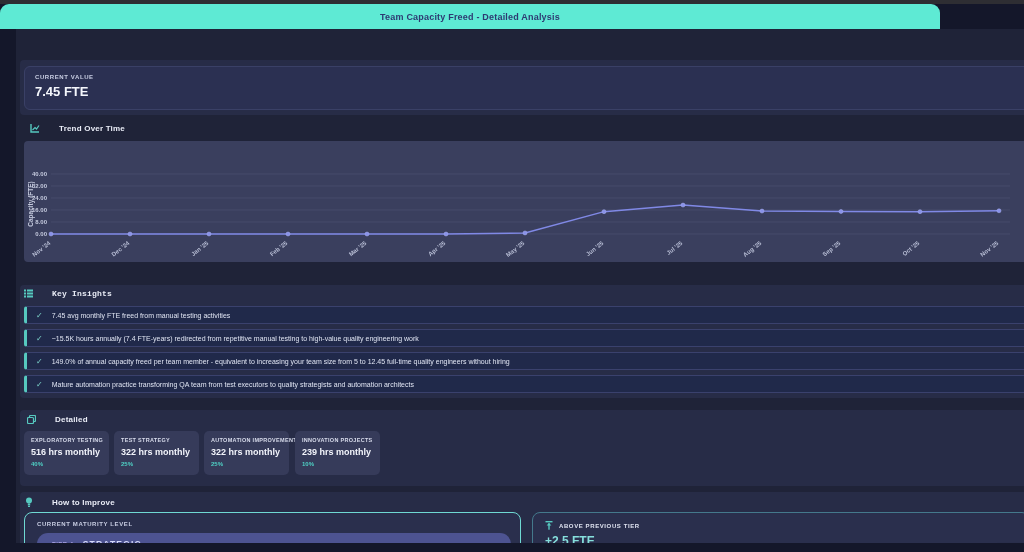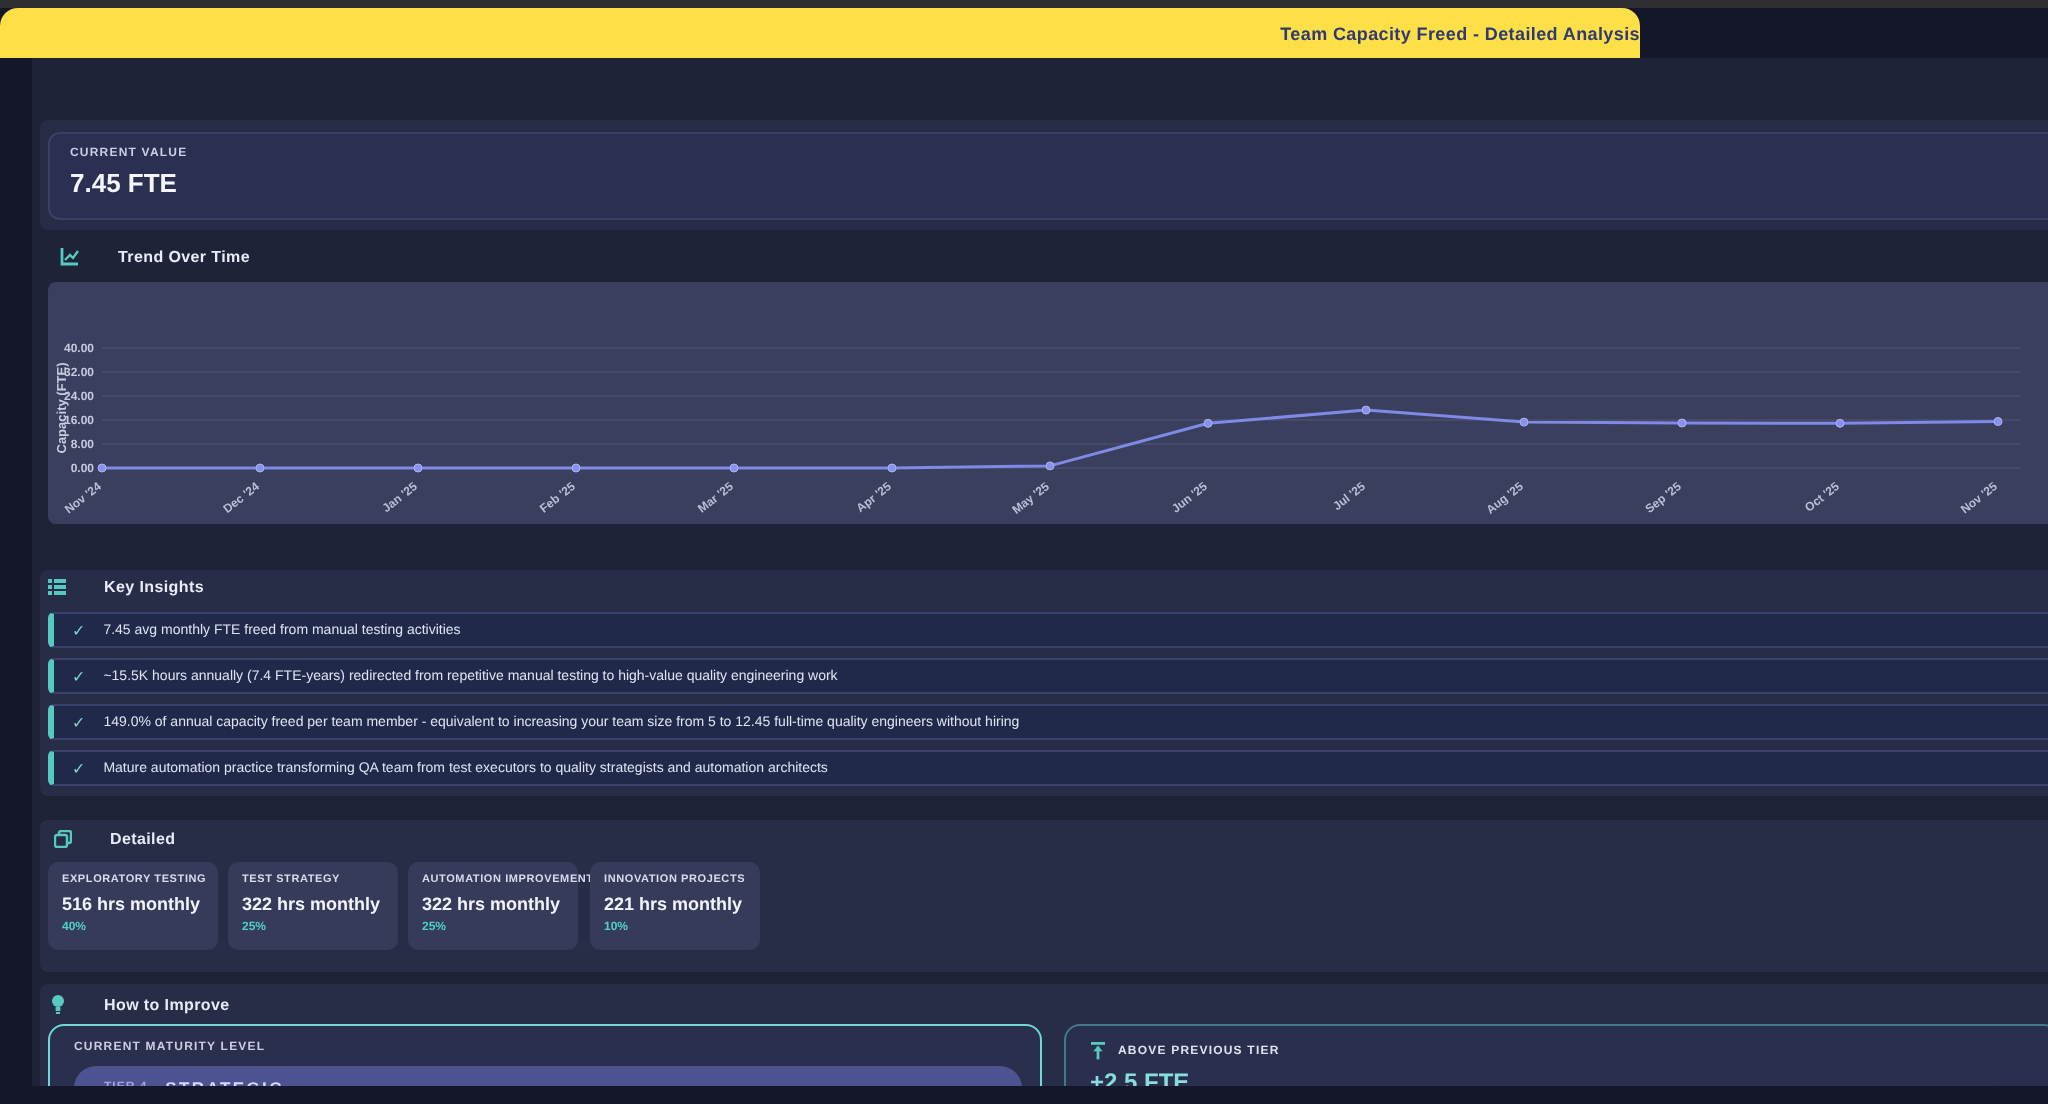--- a/index.html
+++ b/index.html
@@ -8,23 +8,23 @@
     font-family:"Liberation Sans", sans-serif;
     background:#14172a;
     position:relative;
     overflow:hidden;
   }
   .abs { position:absolute; }
 
   
   .top-strip { left:0; top:0; width:1024px; height:4px; background:#2e2e33; }
   .title-bar {
-    left:0; top:4px; width:820px; height:25px; background:#fde047;
+    left:0; top:4px; width:940px; height:25px; background:#5eead4;
     border-radius:9px 9px 0 0;
-    display:flex; align-items:center; justify-content:flex-end;
+    display:flex; align-items:center; justify-content:center;
   }
   .title-bar span { font-size:9px; font-weight:bold; color:#2e3a72; letter-spacing:.2px; }
 
   
   .modal-body { left:16px; top:29px; width:1024px; height:514px; background:#1f2338; }
 
   .section-panel { background:#272c47; border-radius:4px; }
   #sec-current  { left:4px; top:31px;  width:1016px; height:55px; }
   #sec-insights { left:4px; top:256px; width:1016px; height:113px; }
   #sec-breakdown{ left:4px; top:381px; width:1016px; height:76px; }
@@ -164,21 +164,21 @@
         <circle cx="580" cy="70.65" r="2" fill="#8992ea" stroke="#aab2f2" stroke-width="0.5"></circle>
         <circle cx="659" cy="64.05" r="2" fill="#8992ea" stroke="#aab2f2" stroke-width="0.5"></circle>
         <circle cx="738" cy="70.05" r="2" fill="#8992ea" stroke="#aab2f2" stroke-width="0.5"></circle>
         <circle cx="817" cy="70.5" r="2" fill="#8992ea" stroke="#aab2f2" stroke-width="0.5"></circle>
         <circle cx="896" cy="70.65" r="2" fill="#8992ea" stroke="#aab2f2" stroke-width="0.5"></circle>
         <circle cx="975" cy="69.75" r="2" fill="#8992ea" stroke="#aab2f2" stroke-width="0.5"></circle>
       </svg>
   </div>
 
   <div class="abs section-panel" id="sec-insights"></div>
-  <div class="abs sec-header" style="left:8px; top:260px;">
+  <div class="abs sec-header" style="left:8px; top:260px;font-family:Liberation Mono, monospace;">
     <svg class="icon-svg" width="9" height="9" viewBox="0 0 9 9">
       <rect x="0" y="0.5" width="2" height="2" fill="#56c9c0"></rect>
       <rect x="0" y="3.5" width="2" height="2" fill="#56c9c0"></rect>
       <rect x="0" y="6.5" width="2" height="2" fill="#56c9c0"></rect>
       <rect x="3" y="0.5" width="6" height="2" fill="#56c9c0"></rect>
       <rect x="3" y="3.5" width="6" height="2" fill="#56c9c0"></rect>
       <rect x="3" y="6.5" width="6" height="2" fill="#56c9c0"></rect>
     </svg>
     <span>Key Insights</span>
   </div>
@@ -217,21 +217,21 @@
     <div class="bd-value">322 hrs monthly</div>
     <div class="bd-pct">25%</div>
   </div>
   <div class="abs bd-card" style="left:188px;">
     <div class="bd-label">AUTOMATION IMPROVEMENT</div>
     <div class="bd-value">322 hrs monthly</div>
     <div class="bd-pct">25%</div>
   </div>
   <div class="abs bd-card" style="left:279px;">
     <div class="bd-label">INNOVATION PROJECTS</div>
-    <div class="bd-value">221 hrs monthly</div>
+    <div class="bd-value">239 hrs monthly</div>
     <div class="bd-pct">10%</div>
   </div>
 
   <div class="abs section-panel" id="sec-improve"></div>
   <div class="abs sec-header" style="left:9px; top:468px;">
     <svg class="icon-svg" width="8" height="10" viewBox="0 0 8 10">
       <circle cx="4" cy="3.5" r="3" fill="#56c9c0"></circle>
       <rect x="2.8" y="6.5" width="2.4" height="2" fill="#56c9c0"></rect>
       <rect x="3" y="9" width="2" height="1" fill="#56c9c0"></rect>
     </svg>

